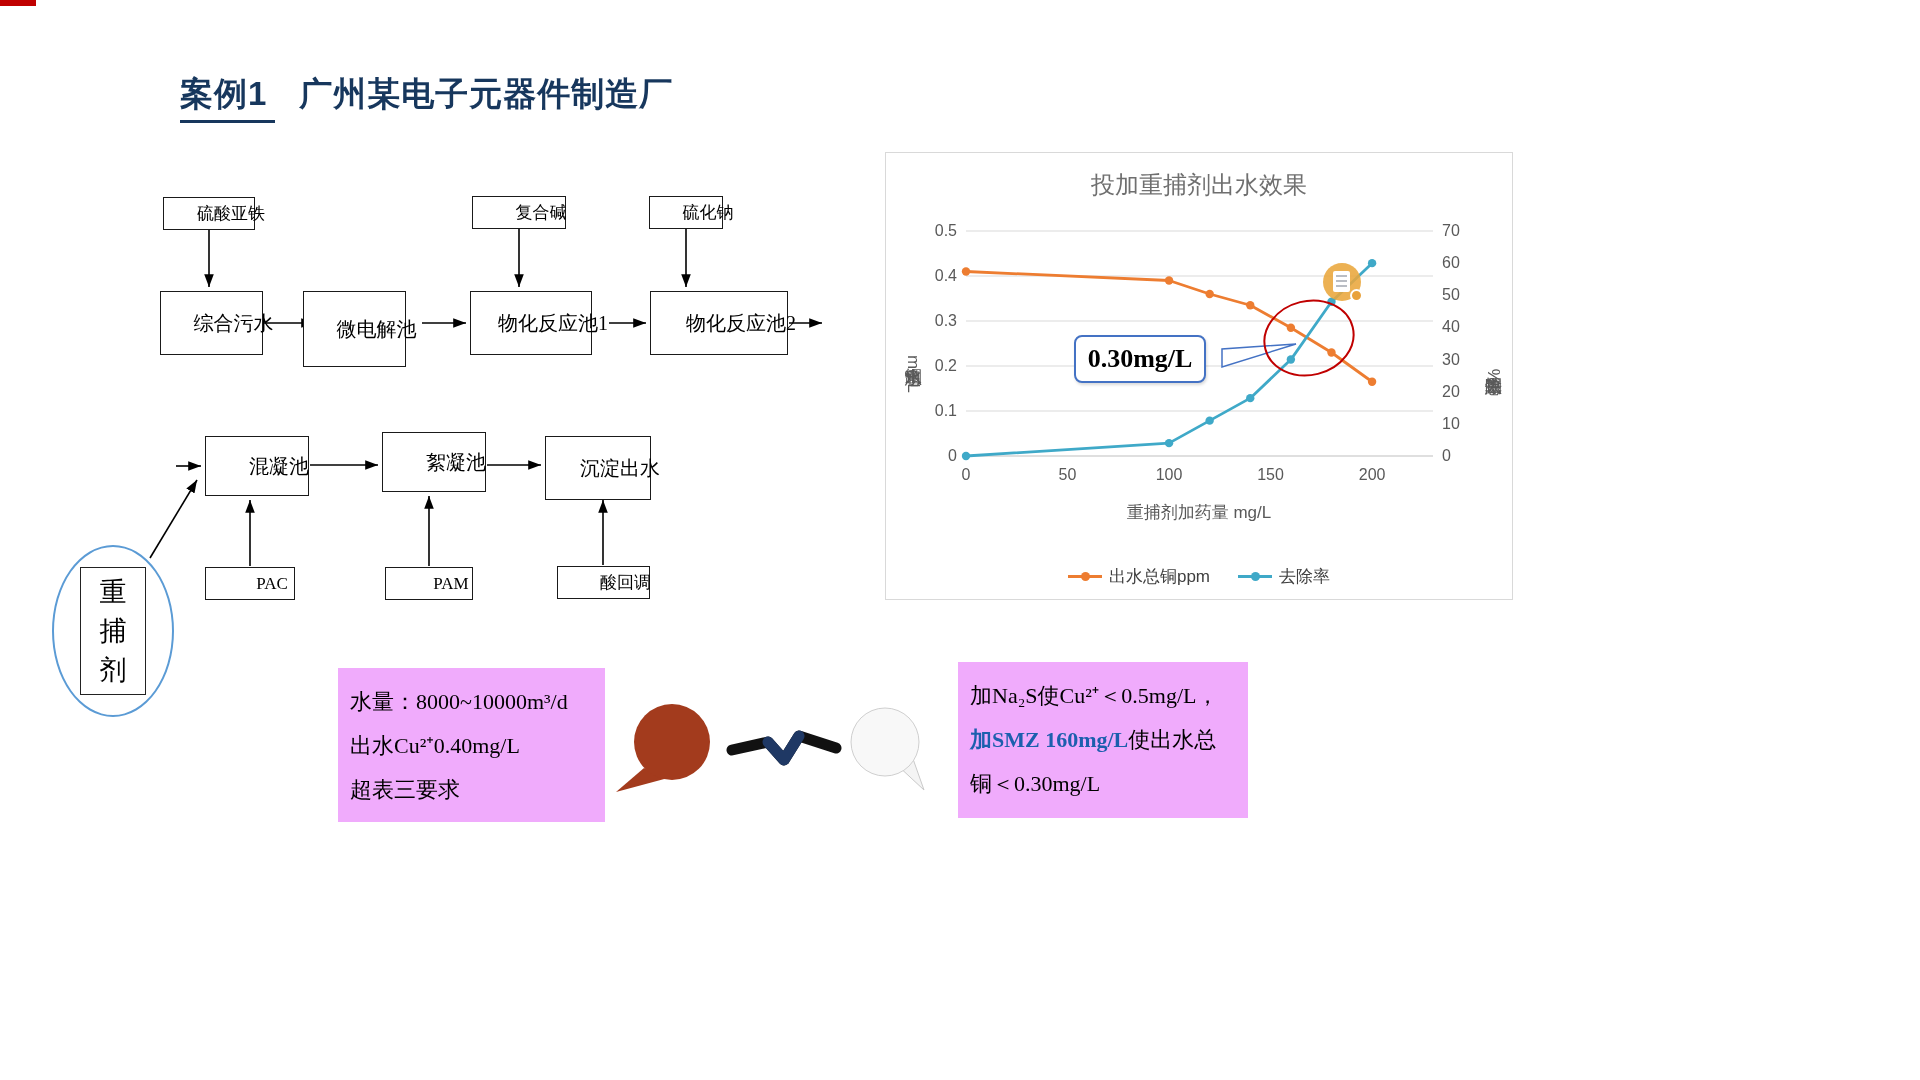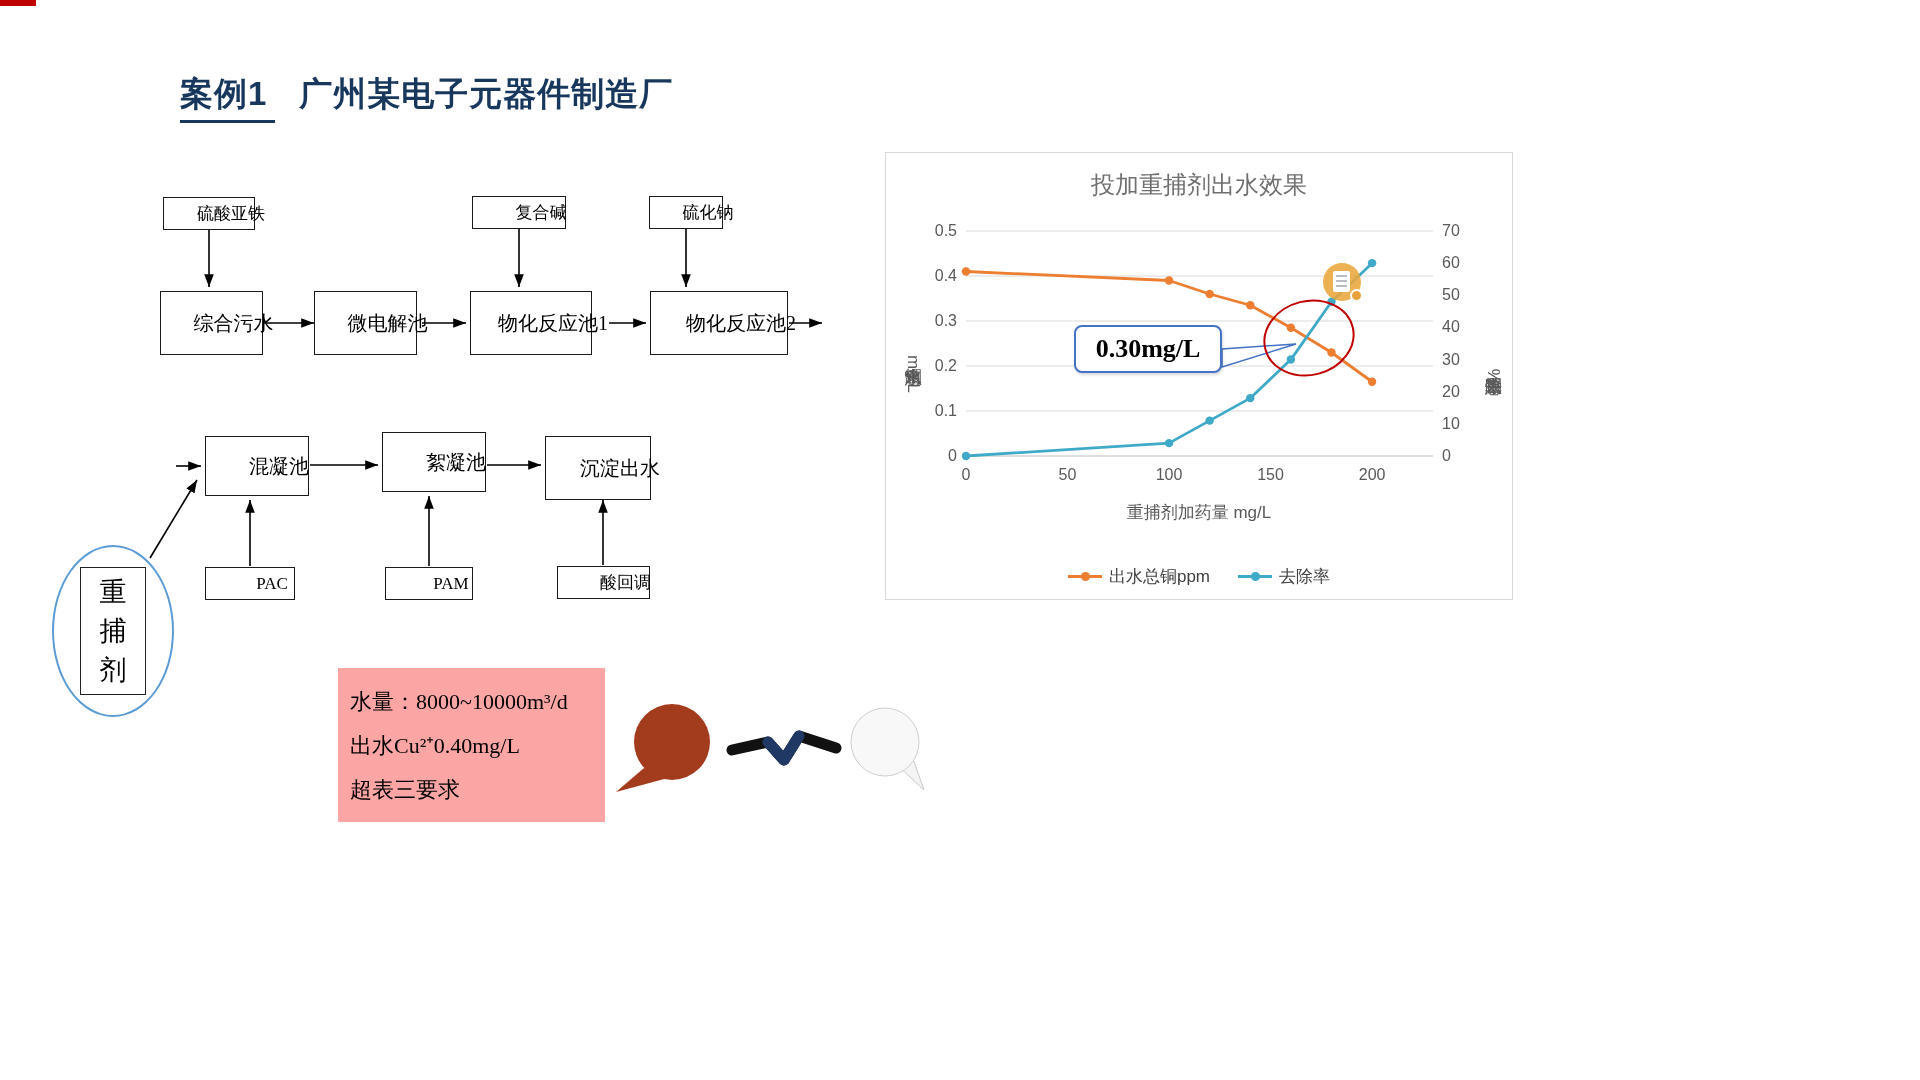--- a/index.html
+++ b/index.html
@@ -32,35 +32,35 @@
                 font-size:17px;color:#595959;}
   .y-axis-title.left{left:16px;top:116px;}
   .y-axis-title.right{left:596px;top:116px;}
   .x-axis-title{position:absolute;left:0;top:348px;width:100%;text-align:center;font-size:17px;color:#595959;}
   .chart-legend{position:absolute;left:0;top:404px;width:100%;display:flex;justify-content:center;gap:28px;margin-top:8px;}
   .legend-item{display:flex;align-items:center;gap:7px;font-size:17px;color:#3f3f3f;}
   .legend-swatch{position:relative;width:34px;height:13px;display:inline-block;}
   .lg-line{position:absolute;left:0;top:5px;width:34px;height:3px;}
   .lg-dot{position:absolute;left:13px;top:2px;width:9px;height:9px;border-radius:50%;}
 
-  .callout{position:absolute;left:188px;top:172px;width:148px;height:48px;background:#fff;border:2px solid #4472C4;
+  .callout{position:absolute;left:188px;top:182px;width:132px;height:48px;background:#fff;border:2px solid #4472C4;
            border-radius:8px;display:flex;align-items:center;justify-content:center;
            font-family:"Liberation Serif",serif;font-size:26px;font-weight:bold;color:#000;
            box-shadow:1px 2px 3px rgba(0,0,0,.15);}
 
   .comment-icon{position:absolute;left:437px;top:110px;width:38px;height:38px;border-radius:50%;
                 background:rgba(233,166,59,.88);}
   .ci-doc{position:absolute;left:10px;top:8px;width:17px;height:21px;background:#fff;border-radius:2px;}
   .ci-doc::before{content:'';position:absolute;left:3px;right:3px;top:4px;height:13px;
                   background:repeating-linear-gradient(to bottom,#B9BDC4 0 2px,transparent 2px 5px);}
   .ci-badge{position:absolute;right:-2px;bottom:-1px;width:13px;height:13px;border-radius:50%;
             background:#E9A23B;border:2px solid #fff;}
 
   
-  .note{position:absolute;background:#fca5a5;font-family:"Liberation Serif",serif;font-size:22px;color:#000;
+  .note{position:absolute;background:#f0abfc;font-family:"Liberation Serif",serif;font-size:22px;color:#000;
         padding:12px 12px;line-height:44px;}
   .note-line{white-space:nowrap;}
   .hl{color:#1C5FAE;font-weight:bold;}
 
   .shapes-svg{position:absolute;left:600px;top:660px;width:360px;height:180px;}
 </style>
 </head>
 <body>
 
 <div class="slide">
@@ -91,21 +91,21 @@
     <line x1="429" y1="566" x2="429" y2="496" stroke="#000" stroke-width="1.6" marker-end="url(#arr)"></line>
     <line x1="603" y1="565" x2="603" y2="500" stroke="#000" stroke-width="1.6" marker-end="url(#arr)"></line>
     <line x1="150" y1="558" x2="197" y2="480" stroke="#000" stroke-width="1.6" marker-end="url(#arr)"></line>
   </svg>
 
   <div class="fbox small" style="left:163px;top:197px;width:92px;height:33px">硫酸亚铁</div>
   <div class="fbox small" style="left:472px;top:196px;width:94px;height:33px">复合碱</div>
   <div class="fbox small" style="left:649px;top:196px;width:74px;height:33px">硫化钠</div>
 
   <div class="fbox" style="left:160px;top:291px;width:103px;height:64px">综合污水</div>
-  <div class="fbox" style="left:314px;top:291px;width:103px;height:64px">微电解池</div>
+  <div class="fbox" style="left:303px;top:291px;width:103px;height:76px">微电解池</div>
   <div class="fbox" style="left:470px;top:291px;width:122px;height:64px">物化反应池1</div>
   <div class="fbox" style="left:650px;top:291px;width:138px;height:64px">物化反应池2</div>
 
   <div class="fbox" style="left:205px;top:436px;width:104px;height:60px">混凝池</div>
   <div class="fbox" style="left:382px;top:432px;width:104px;height:60px">絮凝池</div>
   <div class="fbox" style="left:545px;top:436px;width:106px;height:64px">沉淀出水</div>
 
   <div class="fbox small" style="left:205px;top:567px;width:90px;height:33px">PAC</div>
   <div class="fbox small" style="left:385px;top:567px;width:88px;height:33px">PAM</div>
   <div class="fbox small" style="left:557px;top:566px;width:93px;height:33px">酸回调</div>
@@ -197,20 +197,25 @@
         </div>
       </div>
   </div>
 
   <div class="note" style="left:338px;top:668px;width:267px;height:154px">
     <div class="note-line">水量：8000~10000m³/d</div>
     <div class="note-line">出水Cu²⁺0.40mg/L</div>
     <div class="note-line">超表三要求</div>
   </div>
 
+  <div class="note" style="left:958px;top:662px;width:290px;height:156px">
+    <div class="note-line">加Na₂S使Cu²⁺＜0.5mg/L，</div>
+    <div class="note-line"><span class="hl">加SMZ 160mg/L</span><span>使出水总</span></div>
+    <div class="note-line">铜＜0.30mg/L</div>
+  </div>
 
   <svg class="shapes-svg" viewBox="0 0 360 180">
     <g>
       <polygon points="44,108 16,132 68,118" fill="#A33B1D"></polygon>
       <circle cx="72" cy="82" r="38" fill="#A33B1D"></circle>
     </g>
     <g>
       <polyline points="132,90 168,82 184,100 199,76 236,88" fill="none" stroke="#111" stroke-width="11" stroke-linejoin="round" stroke-linecap="round"></polyline>
       <polyline points="168,82 184,100 199,76" fill="none" stroke="#1F3864" stroke-width="11" stroke-linejoin="round" stroke-linecap="round"></polyline>
     </g>

